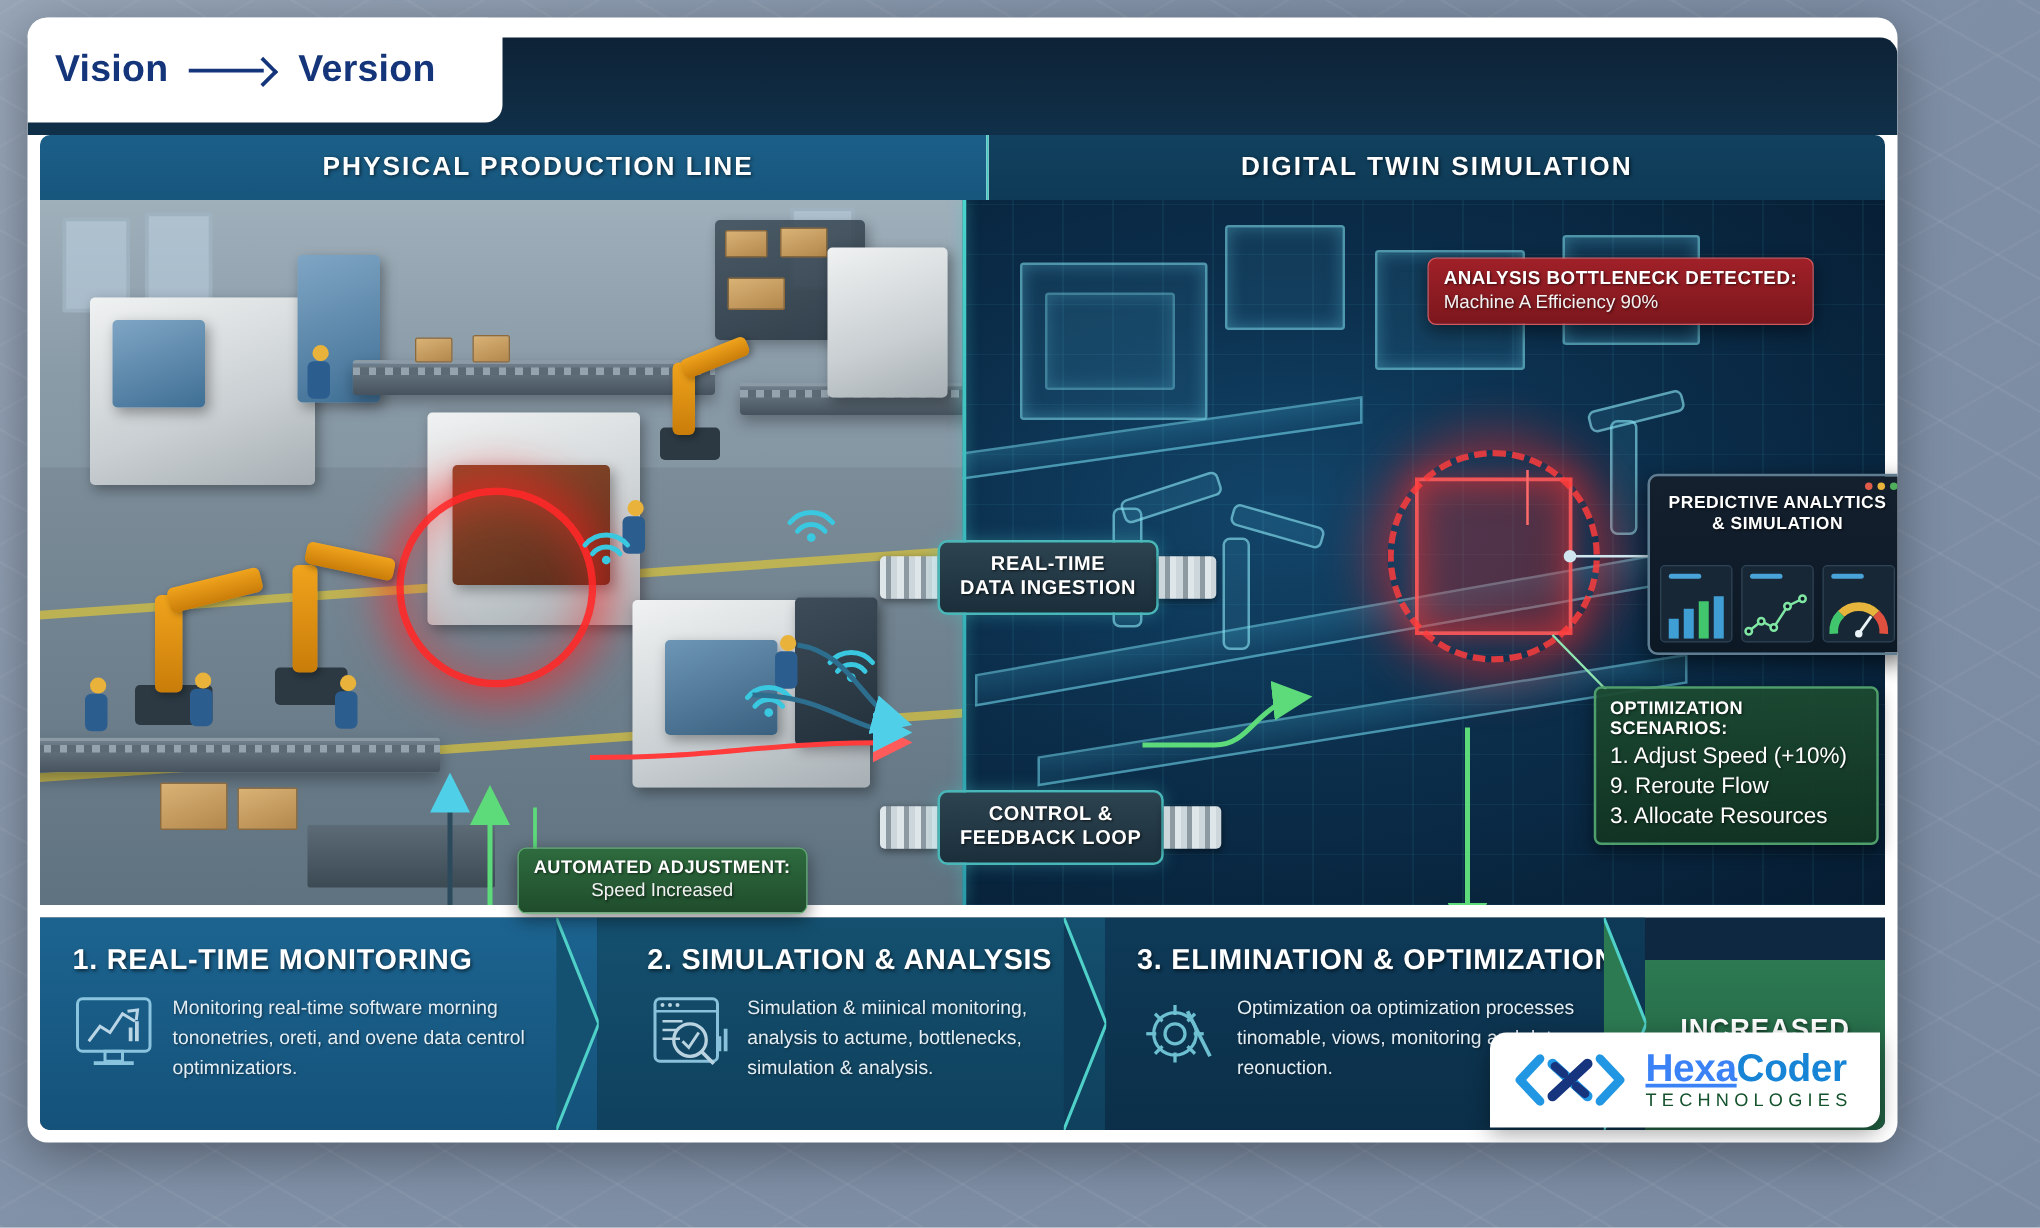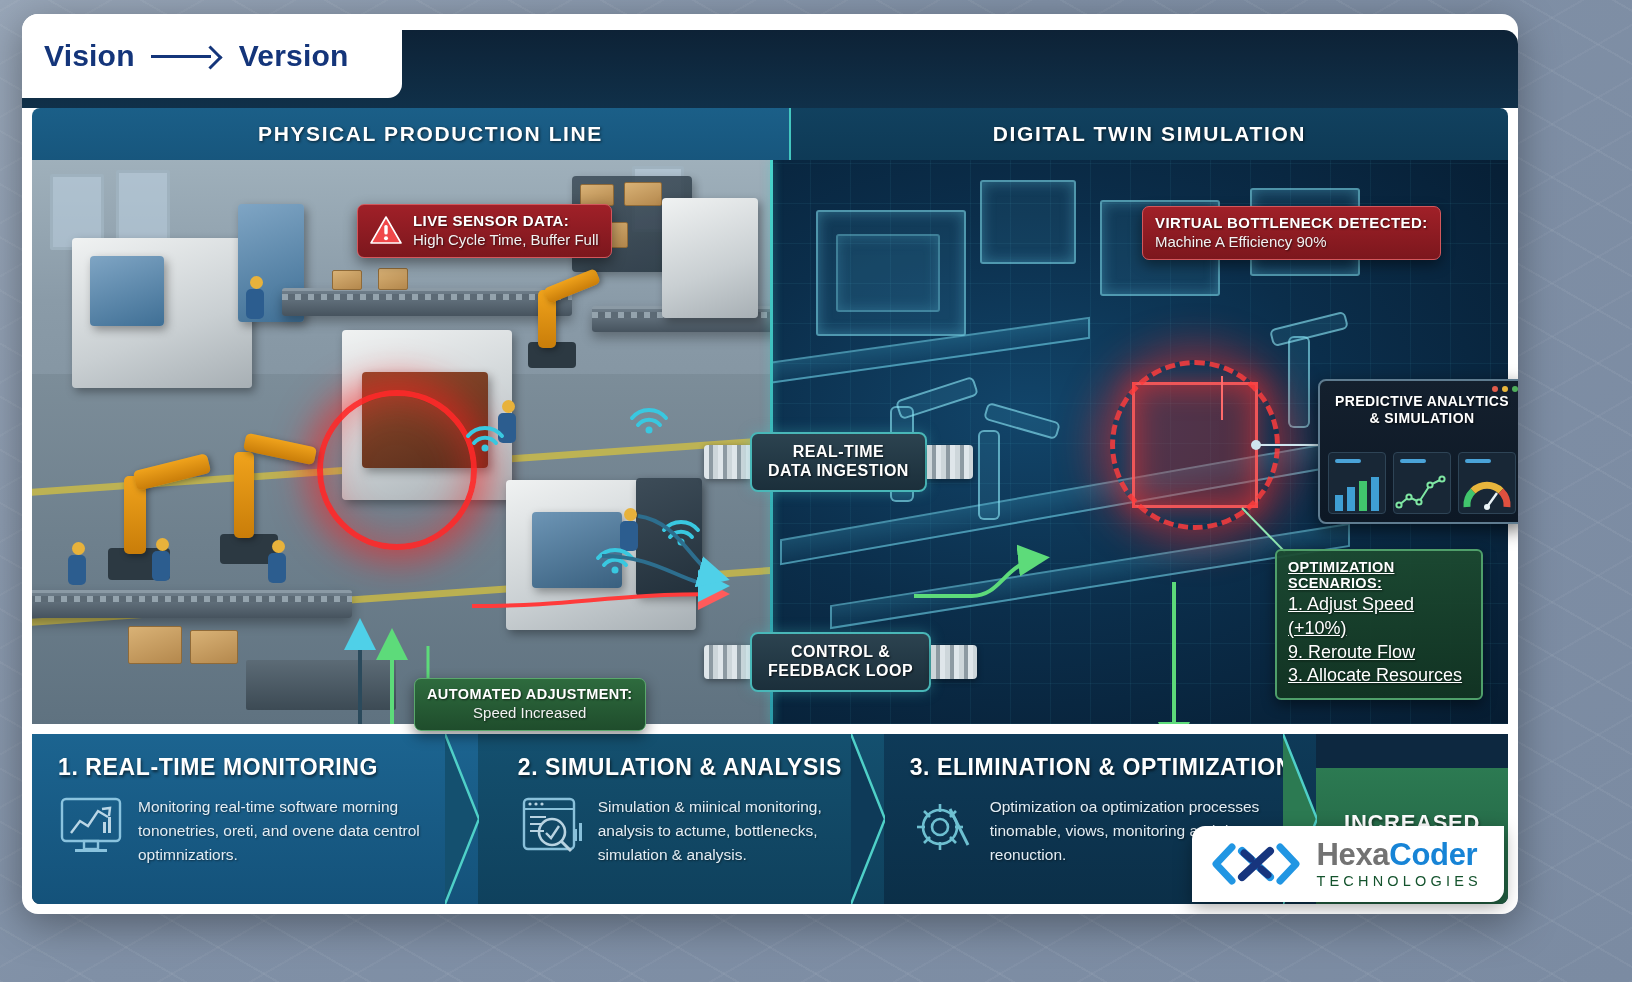--- a/index.html
+++ b/index.html
@@ -258,26 +258,25 @@
   }
   .widget{
     flex:1; background:#182736; border:1px solid #2e4456; border-radius:4px;
     position:relative; overflow:hidden;
   }
   .widget .wbar{ position:absolute; left:6px; top:6px; width:26px; height:4px;
                  background:#4aa3d8; border-radius:2px; }
 
   
   #opt-box{
-    position:absolute; left:1253px; top:535px; width:208px;
+    position:absolute; left:1253px; top:535px; width:228px;
     background:linear-gradient(180deg,rgba(28,74,48,.93),rgba(18,52,34,.95));
     border:2px solid #4f9f6a; border-radius:6px;
     padding:8px 11px 10px 11px; color:#fff; z-index:30;
     box-shadow:0 5px 14px rgba(0,0,0,.45);
-    text-decoration:underline;
   }
   #opt-box .c-title{ font-size:14.5px; font-weight:bold; letter-spacing:.3px;
                      text-shadow:1px 1px 2px rgba(0,0,0,.6); margin-bottom:2px; }
   #opt-box li{ list-style:none; font-size:18px; line-height:1.32;
                text-shadow:1px 1px 2px rgba(0,0,0,.6); }
 
   
   #flow-svg{ position:absolute; left:10px; top:146px; width:1476px; height:564px; z-index:25; pointer-events:none; }
 
   
@@ -319,21 +318,21 @@
     position:absolute; right:14px; bottom:12px;
     background:#fff; border-radius:13px 0 13px 0;
     padding:12px 22px 12px 18px;
     display:flex; align-items:center; gap:14px;
     box-shadow:0 5px 18px rgba(0,0,0,.35);
     z-index:60;
   }
   #logo-mark{ width:92px; height:52px; flex:none; }
   #logo-text{ line-height:1; }
   #logo-name{ font-size:31px; font-weight:bold; letter-spacing:-.3px; }
-  #logo-name .a{ color:#737373; }
+  #logo-name .a{ color:#3b82f6;text-decoration:underline; }
   #logo-name .b{ color:#1784d6; }
   #logo-sub{ font-size:14.5px; color:#14532d; letter-spacing:4.2px; margin-top:4px; }
 
   
   .wifi{ position:absolute; z-index:22; }
 </style>
 </head>
 <body>
 
 <div id="backdrop"></div>
@@ -524,36 +523,23 @@
     </svg>
 
     <svg style="position:absolute; left:0; top:0; width:100%; height:100%; z-index:26; pointer-events:none;" viewBox="0 0 1476 564">
       <path d="M1190,260 L1190,216" fill="none" stroke="#ff6b6b" stroke-width="2"></path>
       <path d="M1225,285 L1300,285" fill="none" stroke="#cfe6ef" stroke-width="2"></path>
       <circle cx="1224" cy="285" r="5" fill="#cfe6ef"></circle>
       <path d="M1210,348 L1253,392" fill="none" stroke="#8fe6b0" stroke-width="2"></path>
     </svg>
   </div>
 
-  <div class="callout red-callout" id="live-sensor">
-    <span class="warn-tri">
-      <svg width="32" height="29" viewBox="0 0 32 29">
-        <path d="M16 1 L31 27 L1 27 Z" fill="#f0484a" stroke="#fff" stroke-width="1.6" stroke-linejoin="round"></path>
-        <rect x="14.3" y="9" width="3.4" height="9.5" rx="1.5" fill="#fff"></rect>
-        <circle cx="16" cy="22.2" r="2" fill="#fff"></circle>
-      </svg>
-    </span>
-    <span>
-      <div class="c-title">LIVE SENSOR DATA:</div>
-      <div class="c-sub">High Cycle Time, Buffer Full</div>
-    </span>
-  </div>
 
   <div class="callout red-callout" id="virtual-bottleneck">
-    <div class="c-title">VIRTUAL BOTTLENECK DETECTED:</div>
+    <div class="c-title">ANALYSIS BOTTLENECK DETECTED:</div>
     <div class="c-sub">Machine A Efficiency 90%</div>
   </div>
 
   <div class="callout green-callout" id="auto-adjust">
     <div class="c-title">AUTOMATED ADJUSTMENT:</div>
     <div class="c-sub">Speed Increased</div>
   </div>
 
   <div class="pipe-node" style="left:682px; top:418px;">
     <div class="pipe-cap left"></div>

